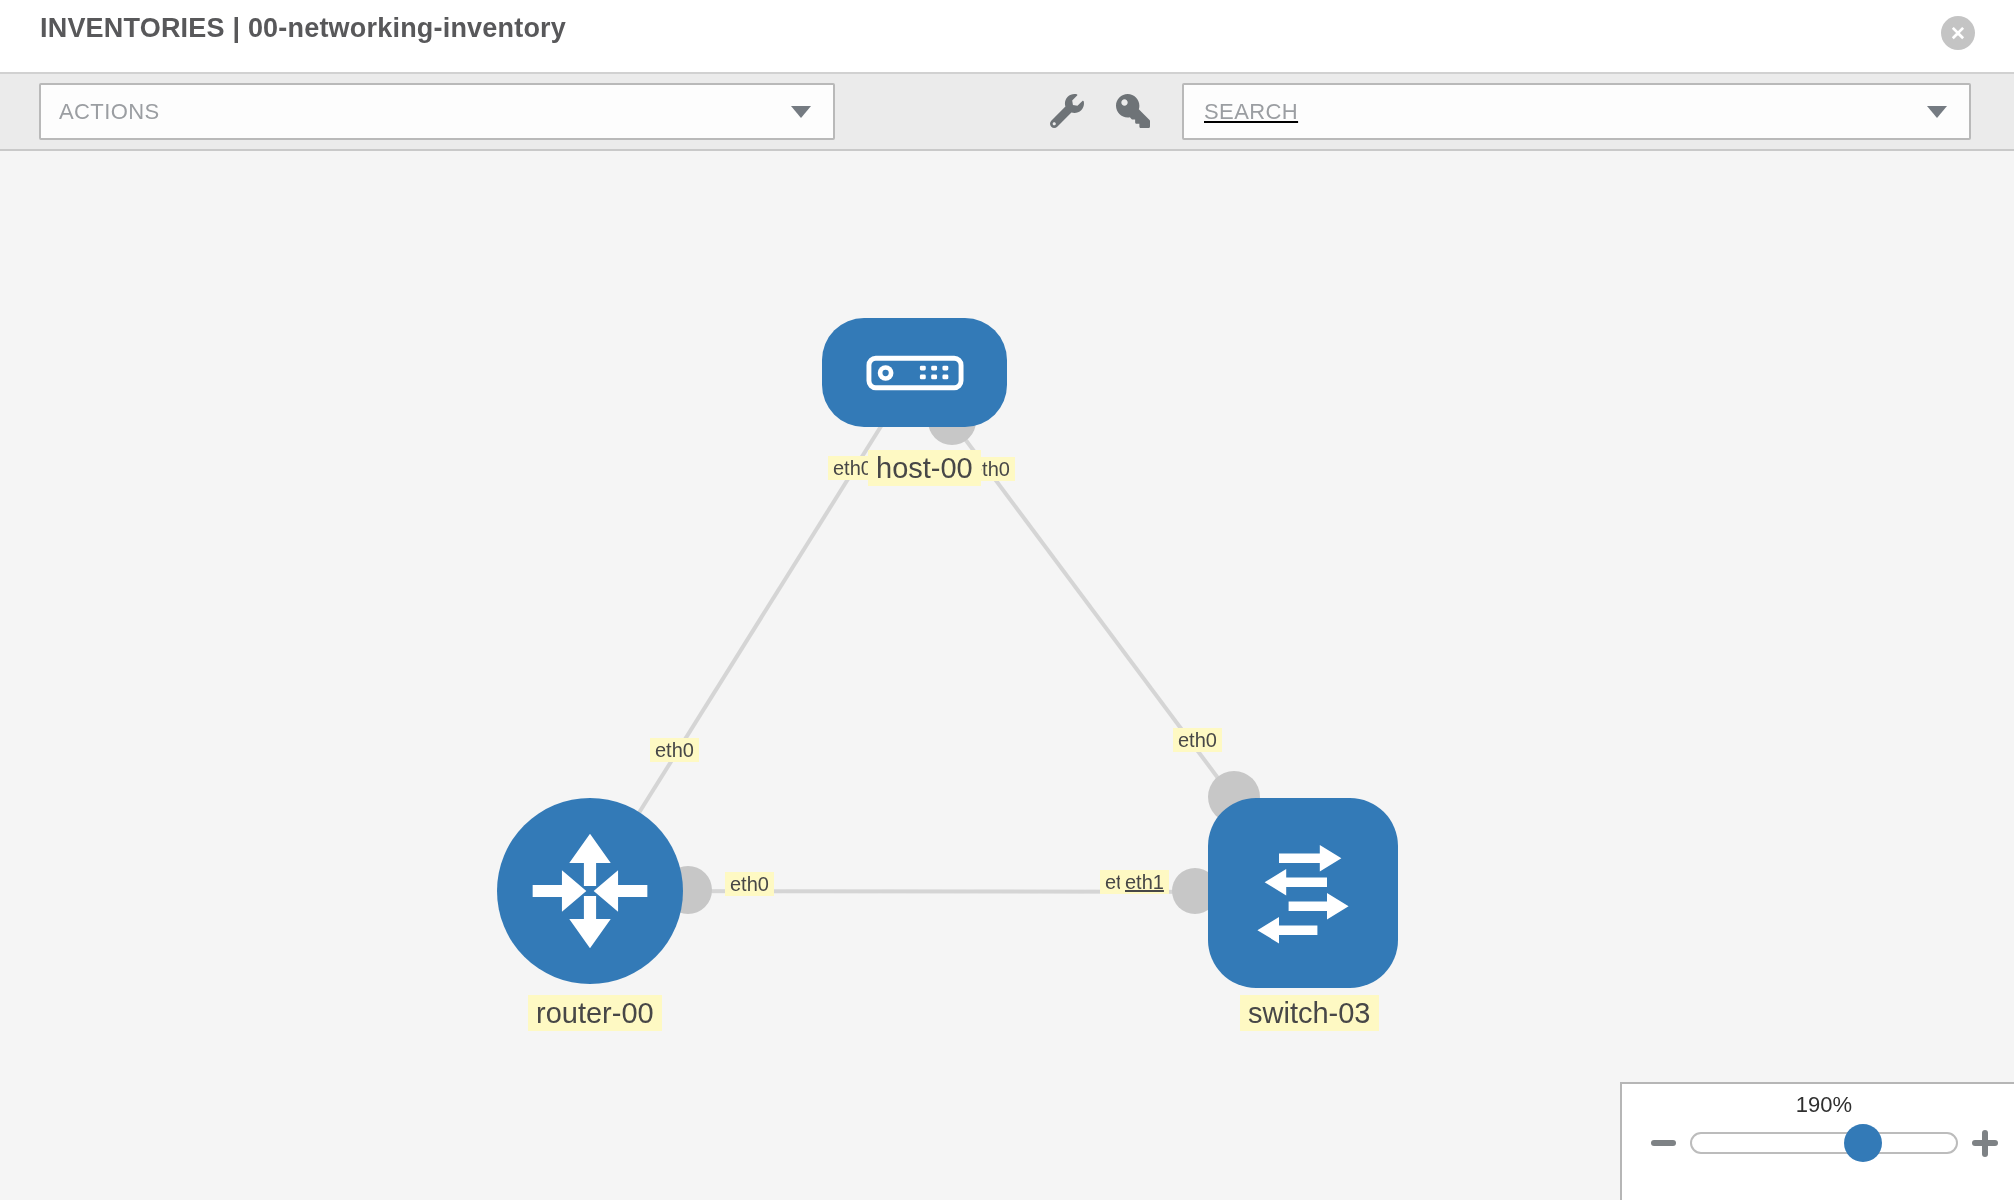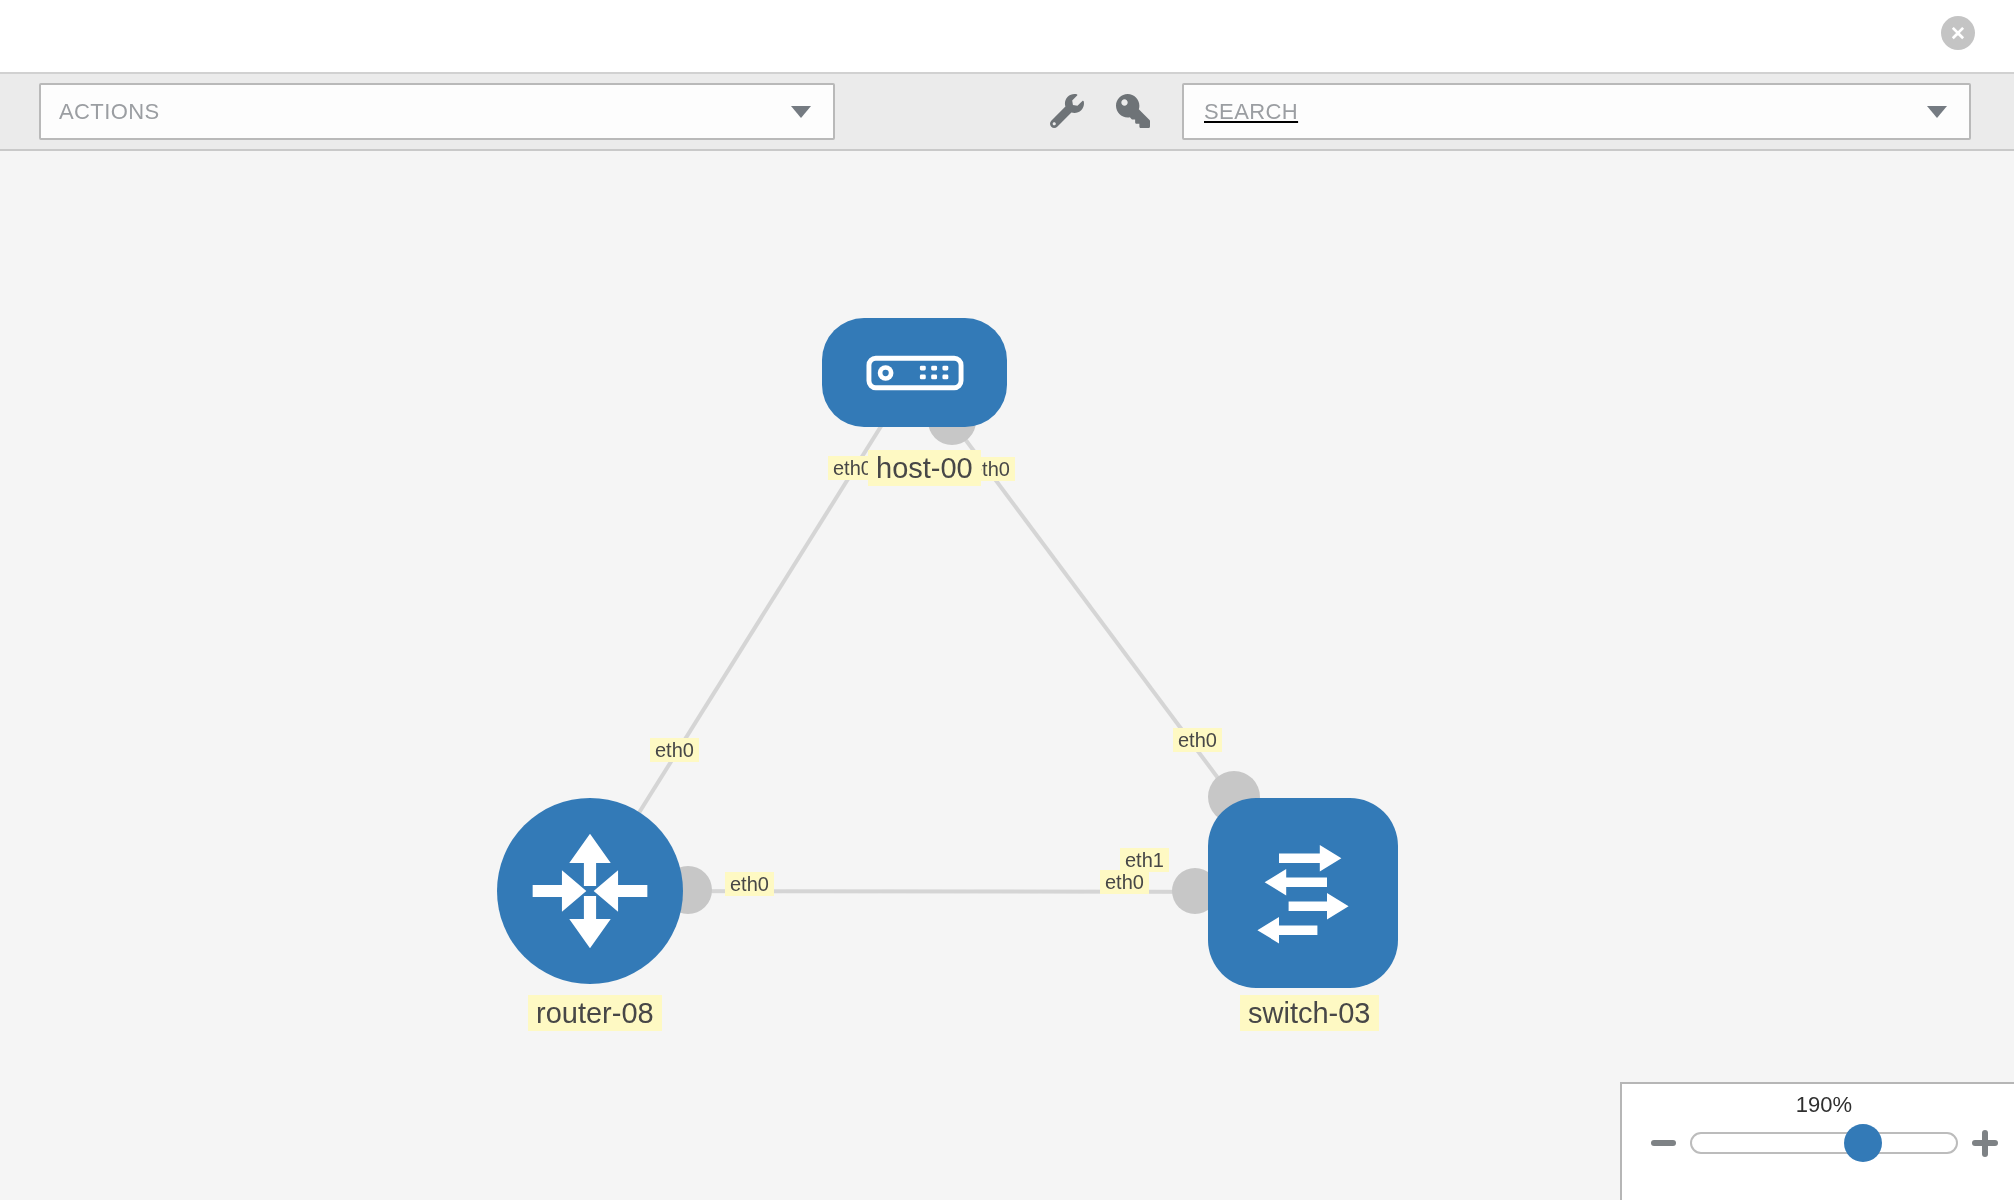--- a/index.html
+++ b/index.html
@@ -65,20 +65,21 @@
   .zoom-in{position:absolute;left:1969px;top:1128px;width:31px;height:31px;cursor:pointer;}
   .plus-v{position:absolute;left:13px;top:2px;width:6px;height:27px;background:#7e8285;border-radius:3px;}
   .plus-h{position:absolute;left:3px;top:12px;width:26px;height:6px;background:#7e8285;border-radius:3px;}
 </style>
 </head>
 <body>
 
 <div class="app">
 
   <div class="header">
+    <div class="title">INVENTORIES | 00-networking-inventory</div>
     <div class="close-btn">
       <span>✕</span>
     </div>
   </div>
 
   <div class="toolbar">
     <div class="combo actions">
       <span class="ph">ACTIONS</span>
       <span class="caret"></span>
     </div>
@@ -142,24 +143,24 @@
       <polygon fill="#ffffff" points="12,81 30,70 30,77 62,77 62,85 30,85 30,92"></polygon>
     </svg>
   </div>
 
   <div class="chip iface" style="left:828px;top:456px;">eth0</div>
   <div class="chip iface" style="left:966px;top:457px;">eth0</div>
   <div class="chip iface" style="left:650px;top:738px;">eth0</div>
   <div class="chip iface" style="left:1173px;top:728px;">eth0</div>
   <div class="chip iface" style="left:725px;top:872px;">eth0</div>
   <div class="chip iface" style="left:1100px;top:870px;">eth0</div>
-  <div class="chip iface" style="left:1120px;top:848px;">eth1</div>
+  <div class="chip iface" style="left:1120px;top:870px;text-decoration:underline;">eth1</div>
 
   <div class="chip node-label" style="left:868px;top:439px;margin-top:11px;">host-00</div>
-  <div class="chip node-label" style="left:528px;top:995px;">router-08</div>
+  <div class="chip node-label" style="left:528px;top:995px;">router-00</div>
   <div class="chip node-label" style="left:1240px;top:995px;">switch-03</div>
 
   <div class="zoom-panel"></div>
   <div class="zoom-level">190%</div>
   <div class="zoom-out">
     <div class="minus-bar"></div>
   </div>
   <div class="zoom-track"></div>
   <div class="zoom-handle"></div>
   <div class="zoom-in">

